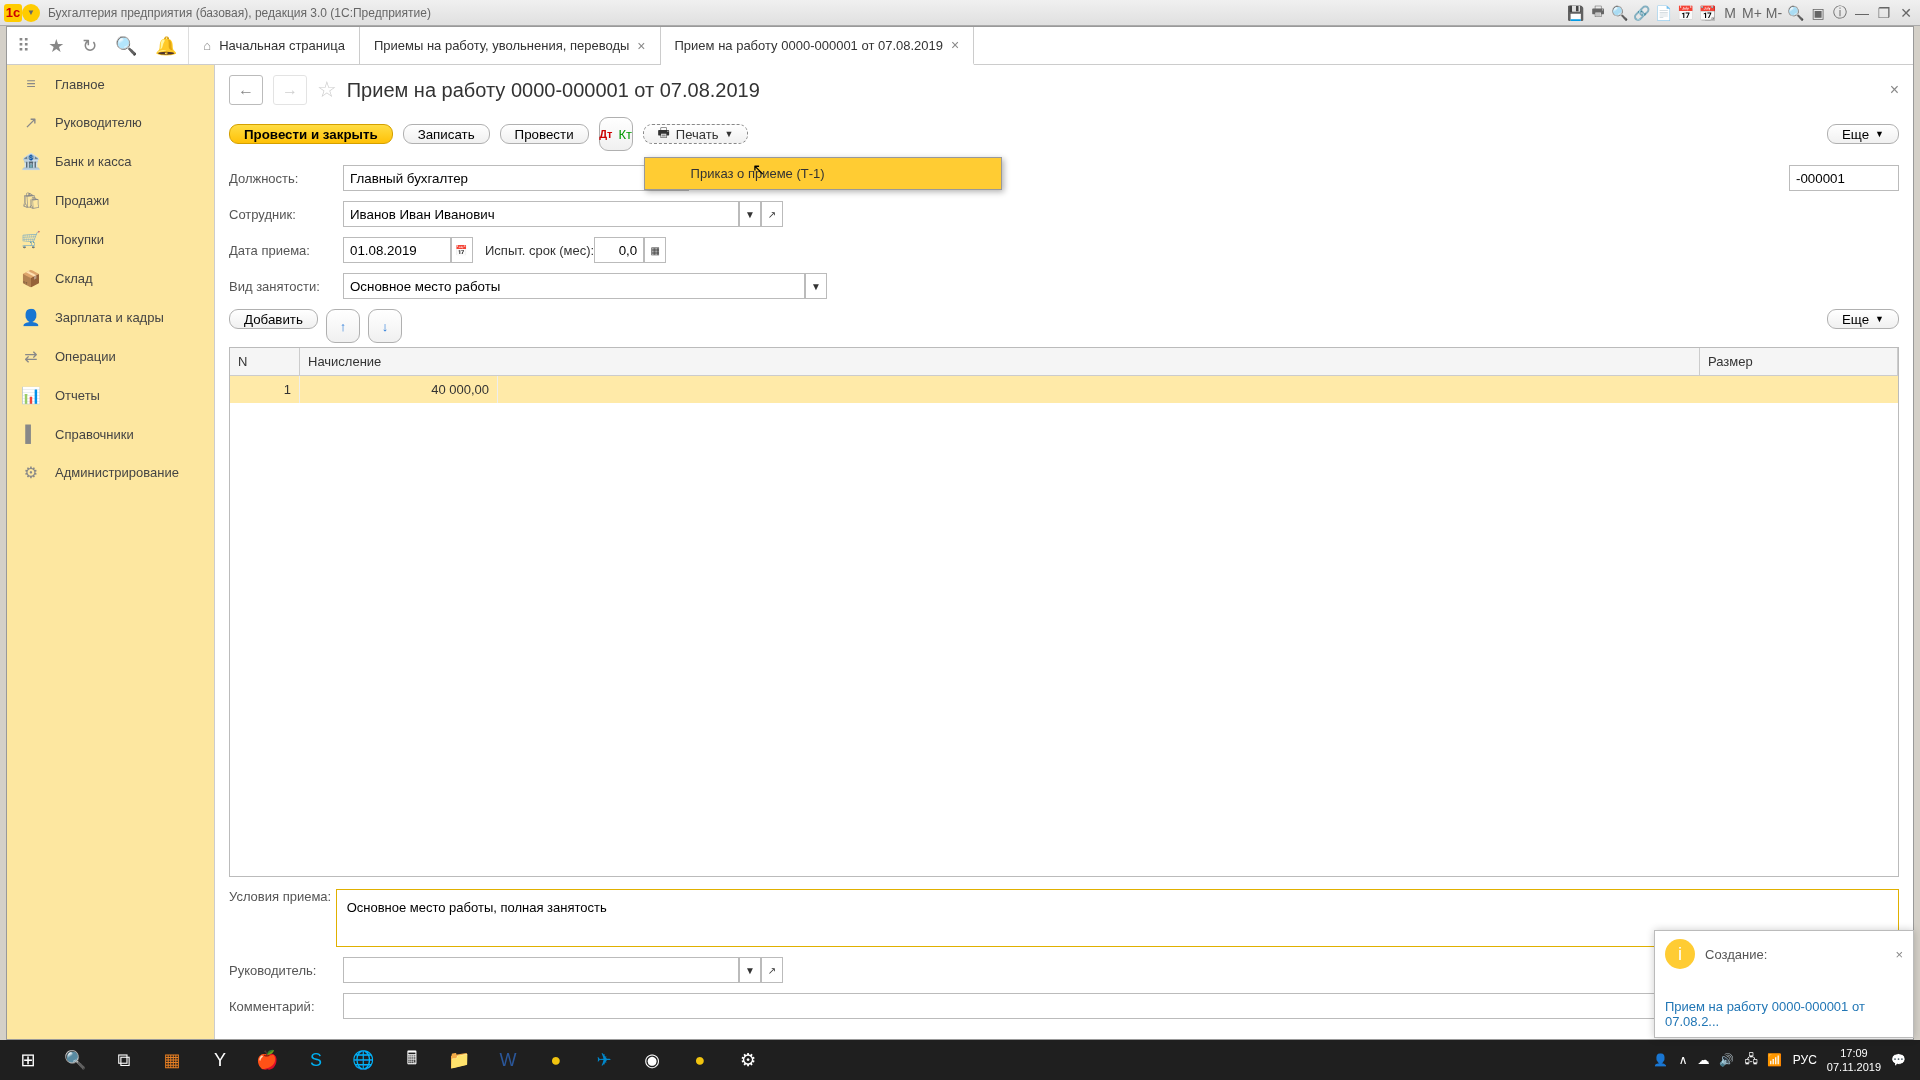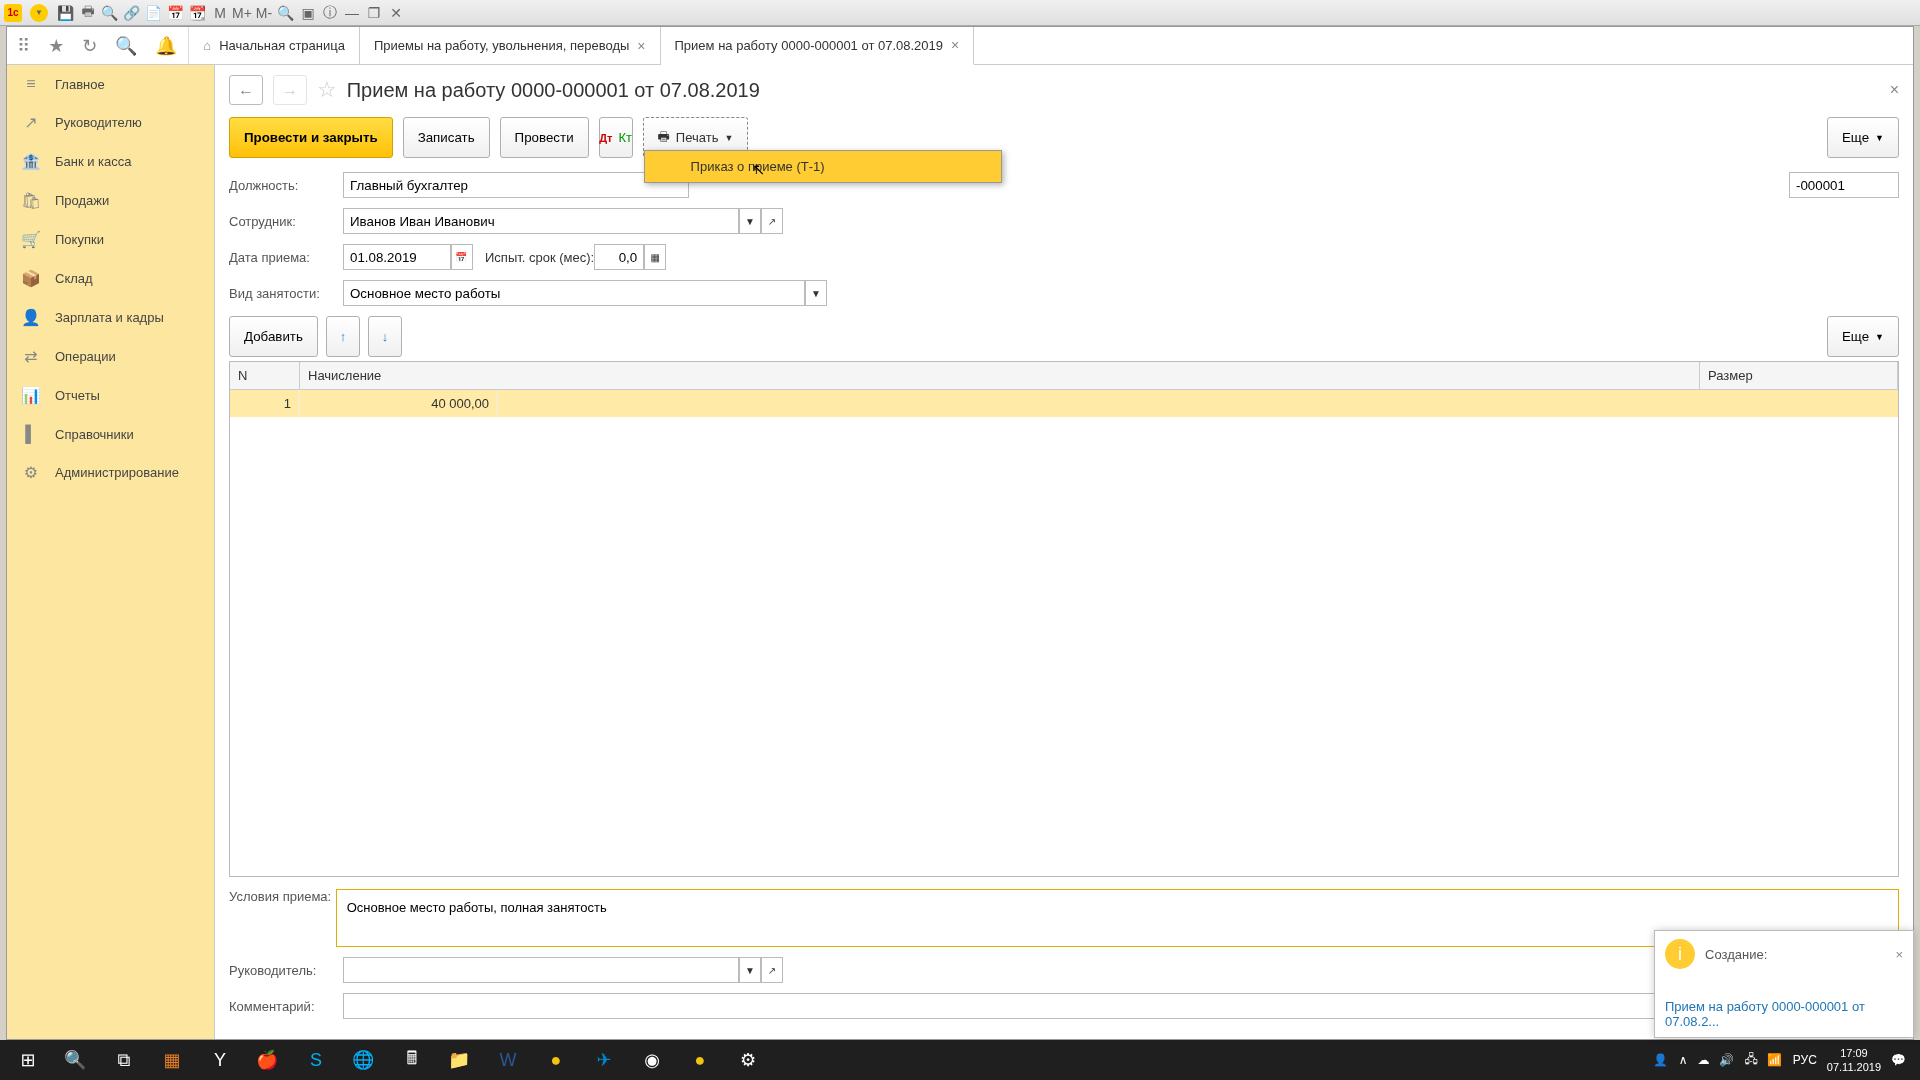--- a/index.html
+++ b/index.html
@@ -1,20 +1,20 @@
 <!DOCTYPE html>
 <html><head>
 <meta charset="utf-8">
 <style>
 * { margin: 0; padding: 0; box-sizing: border-box; font-family: Arial, sans-serif; }
 body { background: #d4d0c8; font-size: 13px; color: #333; overflow: hidden; }
 
 
 .titlebar { height: 26px; background: linear-gradient(#f0f0f0, #e0e0e0); border-bottom: 1px solid #aaa; display: flex; align-items: center; padding: 0 4px; font-size: 12px; color: #666; }
-.titlebar .logo1c { width: 18px; height: 18px; background: #ffcc00; border-radius: 3px; margin-right: 8px; display: flex; align-items: center; justify-content: center; font-size: 10px; font-weight: bold; color: #c00; }
+.titlebar .logo1c { width: 18px; height: 18px; background: #ffcc00; border-radius: 3px; margin-right: 0; display: flex; align-items: center; justify-content: center; font-size: 13px; font-weight: bold; color: #c00; }
 .titlebar .dropdown-circle { width: 18px; height: 18px; background: #ffcc00; border-radius: 50%; margin-right: 8px; display: flex; align-items: center; justify-content: center; font-size: 8px; }
 .titlebar .title-text { flex: 1; }
 .titlebar .win-controls { display: flex; gap: 2px; }
 .titlebar .tb-icon { width: 20px; height: 18px; display: flex; align-items: center; justify-content: center; color: #666; font-size: 14px; cursor: pointer; }
 
 
 .app-body { position: absolute; top: 26px; bottom: 40px; left: 6px; right: 6px; background: #fff; border: 1px solid #999; display: flex; flex-direction: column; }
 
 
 .top-toolbar { height: 38px; background: #fff; border-bottom: 1px solid #ccc; display: flex; align-items: stretch; }
@@ -37,21 +37,21 @@
 
 .content { flex: 1; display: flex; flex-direction: column; padding: 10px 14px; position: relative; }
 .doc-header { display: flex; align-items: center; gap: 10px; margin-bottom: 12px; }
 .nav-btn { width: 34px; height: 30px; border: 1px solid #bbb; background: #fff; border-radius: 3px; display: flex; align-items: center; justify-content: center; cursor: pointer; font-size: 16px; color: #888; }
 .star-btn { font-size: 22px; color: #ccc; cursor: pointer; }
 .doc-title { font-size: 20px; flex: 1; }
 .close-doc { font-size: 16px; color: #888; cursor: pointer; }
 
 
 .action-row { display: flex; align-items: center; gap: 10px; margin-bottom: 14px; position: relative; }
-.btn { height: 41px; padding: 0 14px; border: 1px solid #b0b0b0; background: linear-gradient(#fff, #f0f0f0); border-radius: 3px; cursor: pointer; display: flex; align-items: center; gap: 6px; }
+.btn { height: 20px; padding: 0 14px; border: 1px solid #b0b0b0; background: linear-gradient(#fff, #f0f0f0); border-radius: 9px; cursor: pointer; display: flex; align-items: center; gap: 6px; }
 .btn-primary { background: linear-gradient(#ffdd44, #ffc107); border-color: #d4a000; font-weight: bold; }
 .btn-icon-only { width: 34px; padding: 16px; justify-content: center; font-size: 13px; }
 .btn-more { margin-left: auto; }
 .dropdown-arrow { font-size: 9px; }
 .print-btn { position: relative; border: 1px dashed #888; }
 
 
 .print-menu { position: absolute; top: 32px; left: 0; width: 358px; background: #fff; border: 1px solid #999; box-shadow: 2px 2px 6px rgba(0,0,0,0.3); z-index: 100; }
 .print-menu-item { padding: 8px 46px; cursor: pointer; }
 .print-menu-item.highlighted { background: #ffcc33; }
@@ -103,20 +103,21 @@
 .dt-kt2 { color: #090; }
 
 .cursor-pointer { position: absolute; top: 160px; left: 752px; font-size: 16px; z-index: 300; color: #000; pointer-events: none; }
 </style>
 </head>
 <body>
 
 <div class="titlebar">
   <div class="logo1c">1с</div>
   <div class="dropdown-circle">▼</div>
+  <div class="title-text">Бухгалтерия предприятия (базовая), редакция 3.0  (1С:Предприятие)</div>
   <div class="win-controls">
     <div class="tb-icon">💾</div>
     <div class="tb-icon">🖶</div>
     <div class="tb-icon">🔍</div>
     <div class="tb-icon">🔗</div>
     <div class="tb-icon">📄</div>
     <div class="tb-icon">📅</div>
     <div class="tb-icon">📆</div>
     <div class="tb-icon">M</div>
     <div class="tb-icon">M+</div>

